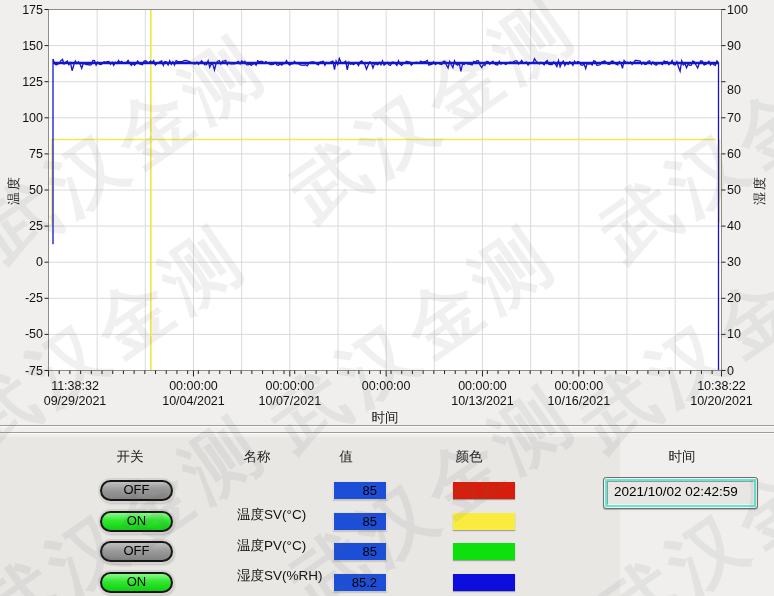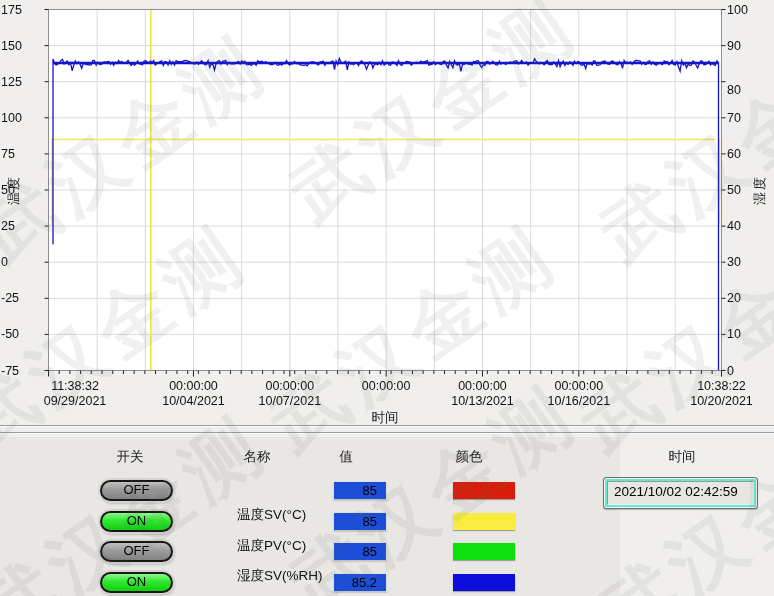--- a/index.html
+++ b/index.html
@@ -1,21 +1,21 @@
 <!DOCTYPE html>
 <html><head>
 <meta charset="utf-8">
 <style>
   html,body{margin:0;padding:0;}
   body{font-family:"Liberation Sans","DejaVu Sans",sans-serif;background:#f0efed;}
   .stage{position:relative;width:774px;height:596px;overflow:hidden;background:#f0efed;}
   .chart-area{position:absolute;left:0;top:0;width:774px;height:425px;}
   #chart-svg{position:absolute;left:0;top:0;}
   .tick-lab{position:absolute;font-size:12.5px;color:#111;line-height:16px;}
-  .tick-left{width:42px;text-align:left;left:1px;}
+  .tick-left{width:42px;text-align:right;left:1px;}
   .tick-right{left:727px;width:44px;text-align:left;}
   .x-lab{position:absolute;width:140px;text-align:center;font-size:12.5px;color:#111;line-height:15px;}
   .y-title{position:absolute;width:56px;height:28px;transform:rotate(-90deg);text-align:center;
            font-size:13px;color:#222;line-height:28px;letter-spacing:2px;}
   .y-title.left{left:-14px;top:176px;}
   .y-title.right{left:732px;top:176px;}
   .x-title{position:absolute;left:315px;top:409px;width:140px;text-align:center;font-size:13.5px;color:#222;}
   .separator{position:absolute;left:0;top:425px;width:774px;}
   .groove{height:0;border-top:1px solid #9c9c9c;border-bottom:1px solid #fbfbfa;margin-bottom:5px;}
   .panel{position:absolute;left:0;top:437px;width:620px;height:159px;background:#e9e7e4;}

